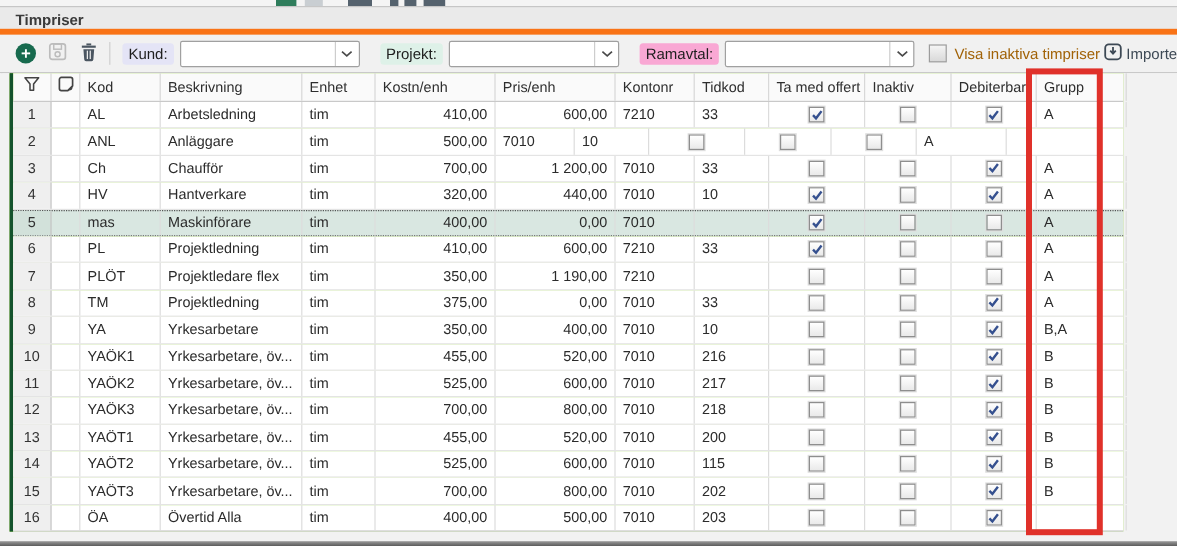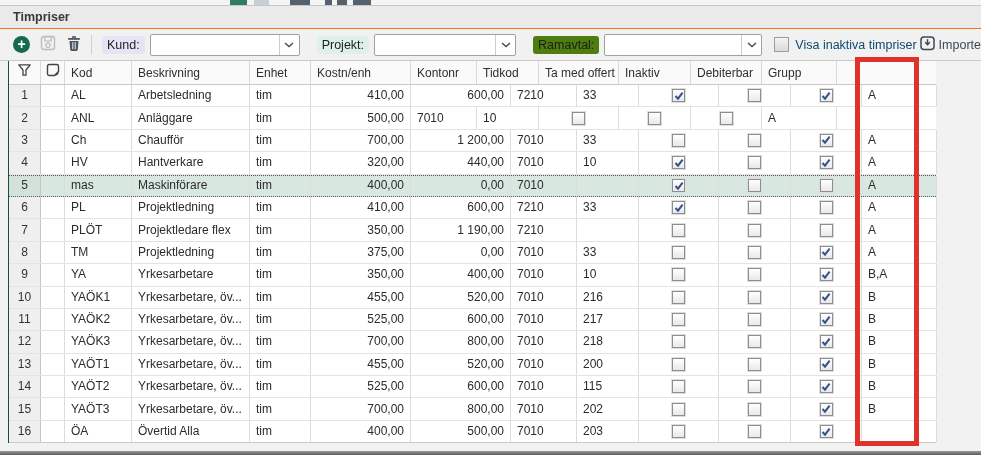--- a/index.html
+++ b/index.html
@@ -3,21 +3,21 @@
 <meta charset="utf-8">
 <style>
   html,body{margin:0;padding:0;background:#dcdcdc;}
   .screen{position:relative;width:981px;height:455px;background:#f1f1f1;overflow:hidden;
           font-family:"Liberation Sans",sans-serif;color:#2b2b2b;font-size:12px;}
   
   .top-strip{position:absolute;left:0;top:0;width:100%;height:5px;background:#f4f4f4;}
   .frag{position:absolute;top:0;height:5px;display:block;}
   
   .title-bar{position:absolute;left:0;top:5px;width:100%;height:24px;background:#eaeaea;
-             border-top:1px solid #c6c6c6;border-bottom:1px solid #f97316;box-sizing:border-box;}
+             border-top:1px solid #c6c6c6;border-bottom:5px solid #f97316;box-sizing:border-box;}
   .title-bar span{display:block;padding-left:13px;line-height:22px;font-weight:bold;font-size:12.5px;color:#3a3a3a;}
   
   .toolbar{position:absolute;left:0;top:29px;width:100%;height:32px;background:#f1f1f1;
            border-bottom:1px solid #c9c9c9;box-sizing:border-box;display:flex;align-items:center;padding-left:13px;}
   .tb-btn{flex:none;display:inline-flex;align-items:center;justify-content:center;background:none;border:none;padding:0;cursor:pointer;}
   .add-btn{width:17px;height:17px;border-radius:50%;background:#176a4e;color:#fff;font-weight:bold;
            font-size:14px;line-height:15px;margin-right:10px;}
   .save-btn{margin-right:10px;}
   .del-btn{margin-right:9px;}
   .tb-divider{flex:none;width:1px;height:19px;background:#cfcfcf;margin-right:10px;}
@@ -26,27 +26,27 @@
          box-sizing:border-box;display:flex;align-items:center;}
   .combo .val{flex:1;padding:0 5px;overflow:hidden;white-space:nowrap;}
   .combo .arrow{flex:none;width:19px;height:100%;display:flex;align-items:center;justify-content:center;
                 border-left:1px solid #cdcdcd;}
   .combo-kund{width:150px;margin-right:17px;}
   .combo-projekt{width:142px;margin-right:17px;}
   .combo-ramavtal{width:158px;}
   .show-inactive{flex:none;display:flex;align-items:center;gap:6px;margin-left:12px;}
   .tb-checkbox{flex:none;width:13px;height:13px;border:1px solid #9c9c9c;background:linear-gradient(#f4f4f4,#d9d9d9);
                box-sizing:content-box;}
-  .show-inactive .lbl{font-size:12.5px;color:#0c4a6e;white-space:nowrap;}
+  .show-inactive .lbl{font-size:12.5px;color:#a16207;white-space:nowrap;}
   .import{display:flex;align-items:center;gap:3px;margin-left:auto;flex:none;cursor:pointer;color:#3d4955;}
   .import .lbl{font-size:12.5px;white-space:nowrap;}
   
   .content{position:absolute;left:0;top:61px;right:0;bottom:4px;background:#f2f2f2;}
   .left-edge{position:absolute;left:1px;top:5px;bottom:4px;width:1px;background:#c9c9c9;}
-  .grid{position:absolute;left:8px;top:0;width:928px;background:#84cc16;border-left:1px solid #14532d;box-sizing:border-box;}
+  .grid{position:absolute;left:8px;top:0;width:928px;background:#84cc16;border-left:3px solid #14532d;box-sizing:border-box;}
   .thead{display:flex;height:23px;background:#fafafa;border-bottom:1px solid #c9c9c9;}
   .th{box-sizing:border-box;border-right:1px solid #d8d8d8;line-height:22px;padding:0 6px;
       color:#2e2e2e;white-space:nowrap;overflow:hidden;display:flex;align-items:center;}
   .tr{display:flex;height:22.4px;background:#fff;border-bottom:1px solid #e4e4e4;box-sizing:border-box;}
   .tr:last-child{border-bottom:1px solid #c9c9c9;}
   .td{box-sizing:border-box;border-right:1px solid #dcdcdc;line-height:21px;padding:0 6px;
       white-space:nowrap;overflow:hidden;display:flex;align-items:center;}
   .c-num{background:#efefef;border-right:1px solid #c6c6c6;justify-content:center;padding:0 4px;color:#333;}
   .r{justify-content:flex-end;}
   .c{justify-content:center;}
@@ -126,21 +126,21 @@
     <span class="pill" style="background:#def1e8;">Projekt:</span>
     <div class="combo combo-projekt">
       <span class="val"></span>
       <span class="arrow">
         <svg width="10" height="6" viewBox="0 0 10 6">
             <polyline points="1,1 5,4.6 9,1" fill="none" stroke="#4a4a4a" stroke-width="1.4"></polyline>
           </svg>
       </span>
     </div>
 
-    <span class="pill" style="background:#4d7c0f;">Ramavtal:</span>
+    <span class="pill" style="background:#f9a8d4;">Ramavtal:</span>
     <div class="combo combo-ramavtal">
       <span class="val"></span>
       <span class="arrow">
         <svg width="10" height="6" viewBox="0 0 10 6">
             <polyline points="1,1 5,4.6 9,1" fill="none" stroke="#4a4a4a" stroke-width="1.4"></polyline>
           </svg>
       </span>
     </div>
 
     <span class="show-inactive">
@@ -175,20 +175,21 @@
             <svg width="14" height="14" viewBox="0 0 14 14">
               <path d="M3.2 1.5 h7.6 a1.7 1.7 0 0 1 1.7 1.7 v5.3 l-4 4 h-5.3 a1.7 1.7 0 0 1 -1.7 -1.7 v-7.6 a1.7 1.7 0 0 1 1.7 -1.7 z" fill="none" stroke="#444" stroke-width="1.4"></path>
               <path d="M8.2 12.5 L12.5 8.2 V9.5 A3 3 0 0 1 9.5 12.5 Z" fill="#444"></path>
             </svg>
           </span>
         </div>
         <div class="th col2">Kod</div>
         <div class="th col3">Beskrivning</div>
         <div class="th col4">Enhet</div>
         <div class="th col5">Kostn/enh</div>
+        <div class="th col6">Pris/enh</div>
         <div class="th col7">Kontonr</div>
         <div class="th col8">Tidkod</div>
         <div class="th col9">Ta med offert</div>
         <div class="th col10">Inaktiv</div>
         <div class="th col11">Debiterbar</div>
         <div class="th col12">Grupp</div>
       </div>
       <div class="tbody">
           <div class="tr">
     <div class="td col0 c-num">1</div>

